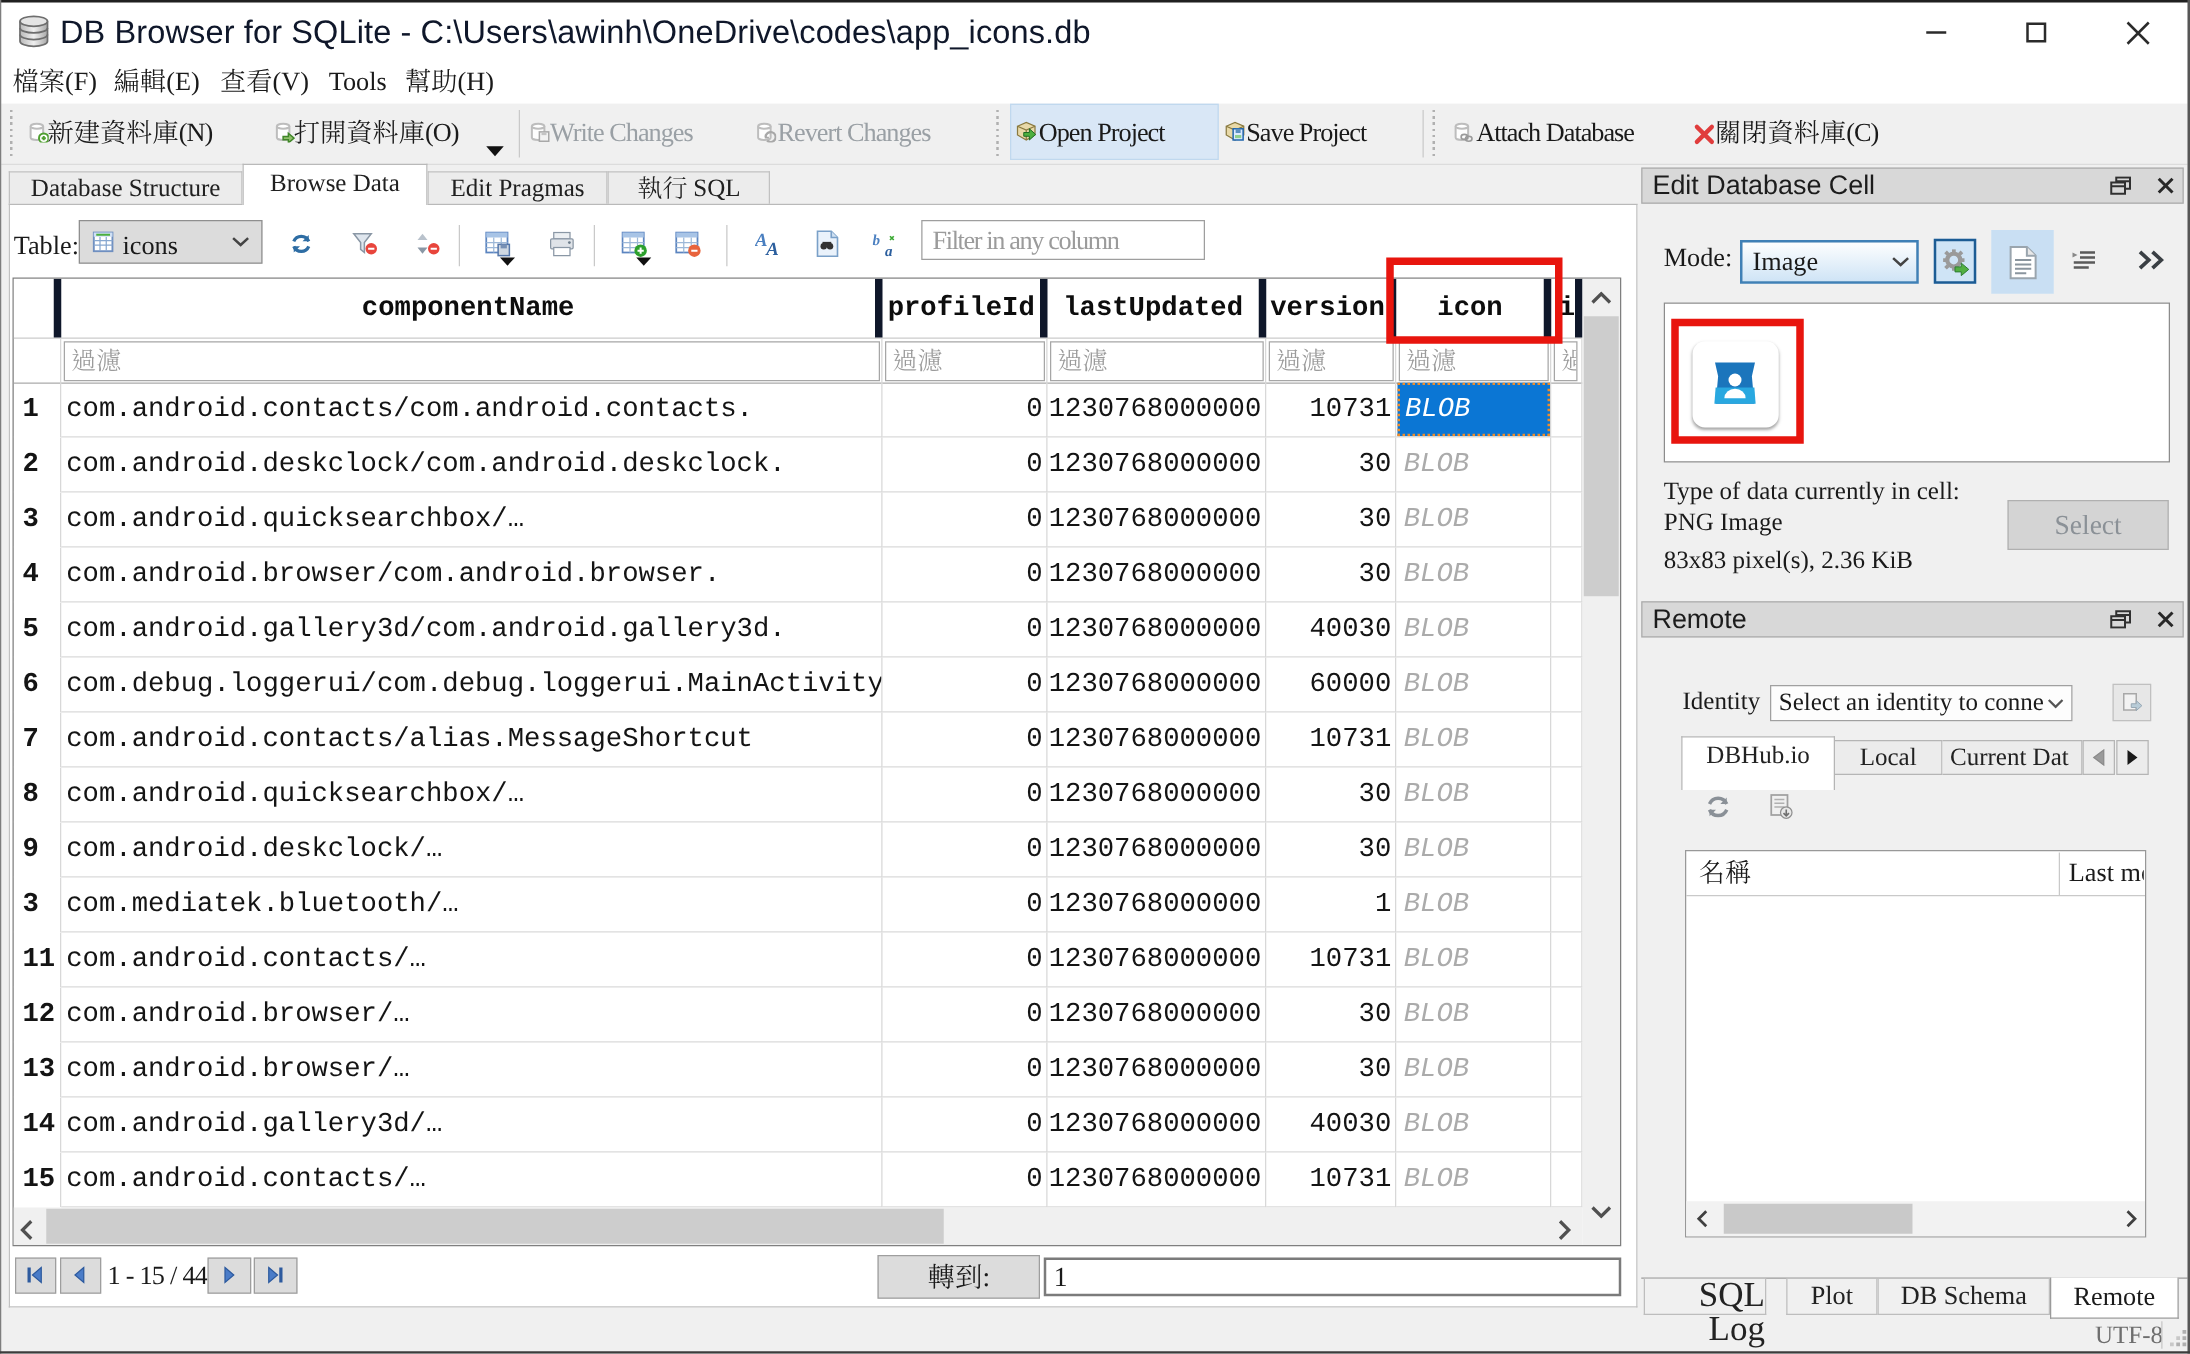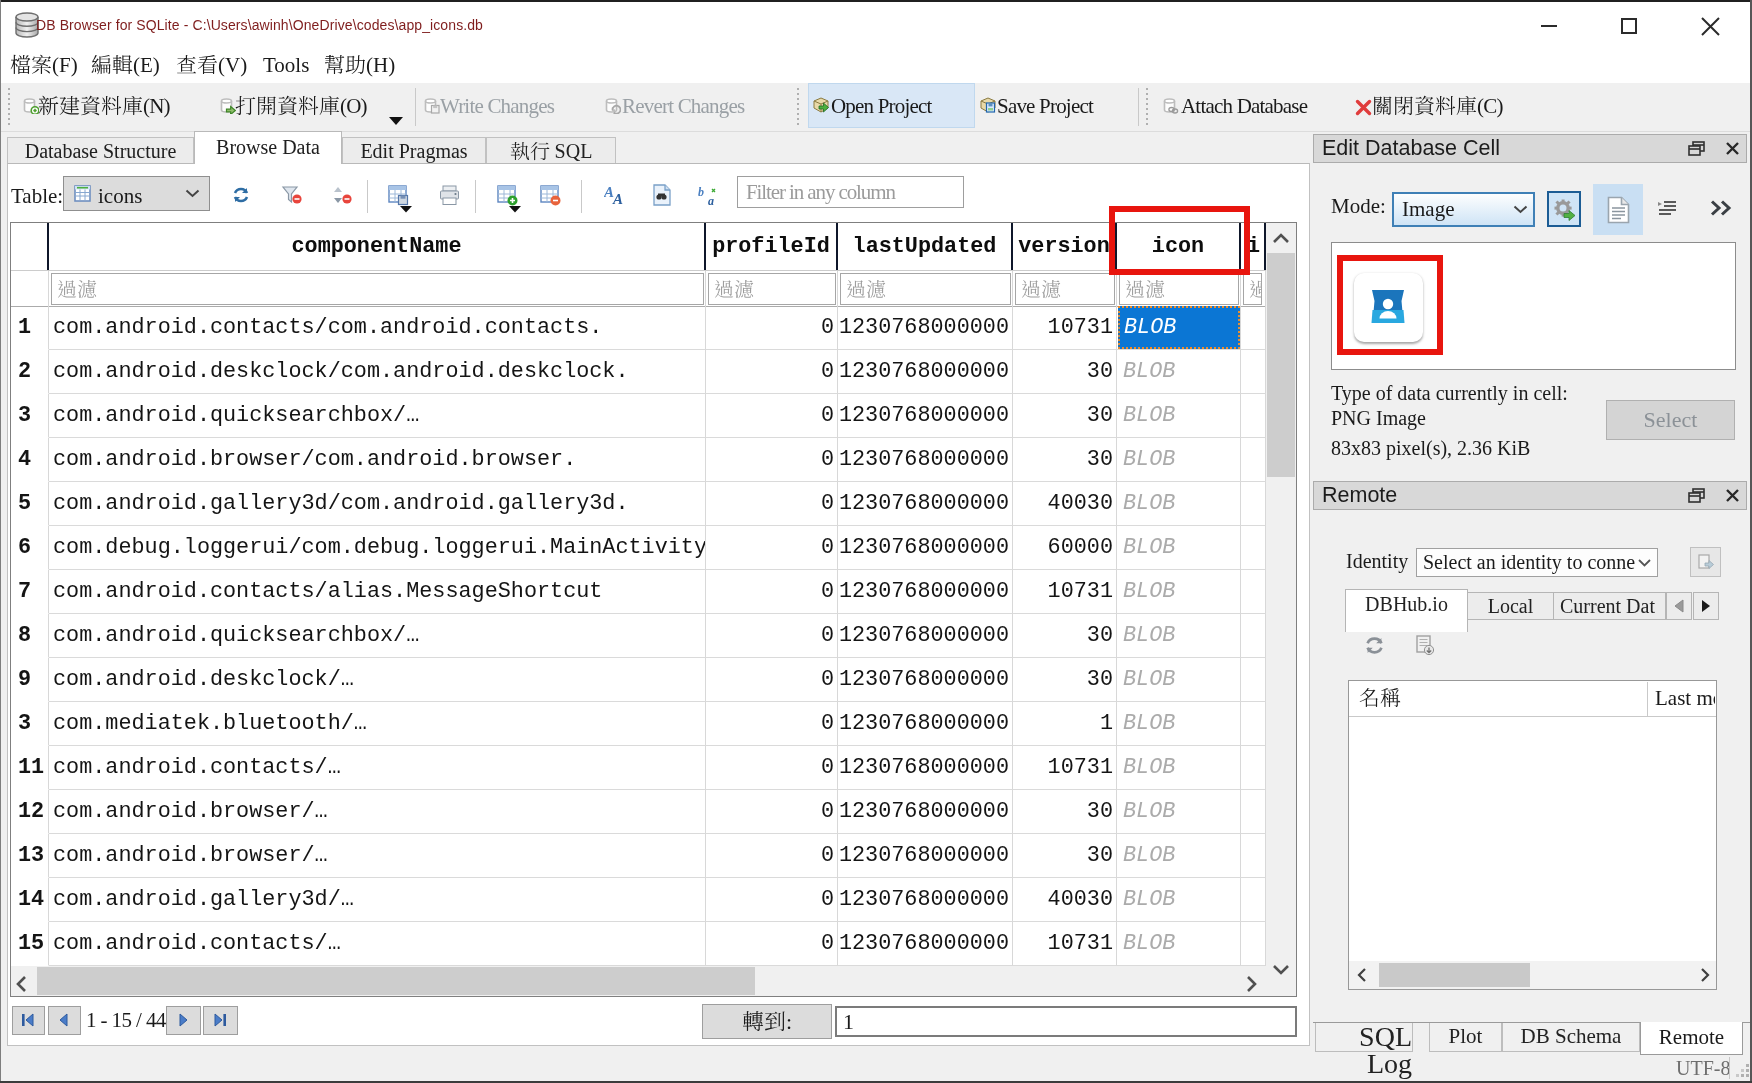--- a/index.html
+++ b/index.html
@@ -7,21 +7,21 @@
 .a{position:absolute}
 svg.k{width:1em;height:1em;display:inline-block;vertical-align:-0.13em;fill:currentColor}
 .sans{font-family:"Liberation Sans",sans-serif}
 
 #fr-t{left:0;top:0;width:1752px;height:2px;background:#202020}
 #fr-l{left:0;top:0;width:1px;height:1083px;background:#7e7e7e}
 #fr-r{right:0;top:0;width:2px;height:1083px;background:#565656}
 #fr-b{left:0;bottom:0;width:1752px;height:2px;background:#3c3c3c}
 
 #title{left:1px;top:2px;width:1749px;height:46px;background:#fff}
-#titletext{left:36px;top:2px;height:46px;line-height:46px;font-size:14px;color:#7f1d1d;letter-spacing:0.1px}
+#titletext{left:48px;top:2px;height:46px;line-height:46px;font-size:26px;color:#0f172a;letter-spacing:0.1px}
 
 #menu{left:1px;top:48px;width:1749px;height:35px;background:#fff;font-size:21px}
 .mi{top:48px;height:35px;line-height:34px;font-size:21px}
 
 #tbar{left:1px;top:83px;width:1749px;height:49px;background:#f0f0f0;border-bottom:1px solid #dcdcdc}
 .tbtxt{top:83px;height:48px;line-height:46px;font-size:21px;white-space:nowrap;letter-spacing:-0.8px}
 .dis{color:#9aa0a5}
 .tsep{top:5px;height:38px;width:1px;background:#c9c9c9}
 .tdot{top:5px;height:38px;width:2px;background-image:repeating-linear-gradient(#b0b0b0 0 2px,transparent 2px 5px)}
 #openhl{left:808px;top:0;width:167px;height:45px;background:#d9e7f6;border:1px solid #c0d8ee}
@@ -32,21 +32,21 @@
 
 #pane{left:7px;top:163px;width:1303px;height:883px;background:#fff;border:1px solid #c1c1c1;border-top:1px solid #b9b9b9}
 
 #tablesel{left:63px;top:176px;width:147px;height:35px;background:#dcdcdc;border:1px solid #8f8f8f}
 #filterbox{left:737px;top:176px;width:227px;height:32px;background:#fff;border:1px solid #9e9e9e;
  font-size:21px;color:#9b9b9b;line-height:30px;padding-left:8px;letter-spacing:-1.1px}
 .csep{top:180px;width:1px;height:33px;background:#c9c9c9}
 
 #grid{left:10px;top:222px;width:1287px;height:775px;border:1px solid #7f7f7f;background:#fff}
 .hcell{top:0;height:47px;line-height:47px;font-family:"Liberation Mono",monospace;font-weight:bold;
- font-size:21.8px;text-align:center;border-right:2px solid #0f172a;color:#0d0d0d}
+ font-size:21.8px;text-align:center;border-right:6px solid #0f172a;color:#0d0d0d}
 #hdrrow{left:0;top:0;width:1255px;height:48px;border-bottom:1px solid #cccccc;background:#fff}
 #filtrow{left:0;top:48px;width:1255px;height:36px;border-bottom:1px solid #ababab}
 .fbox{top:2px;height:32px;background:#fff;border:1px solid #a6a6a6;color:#9b9b9b;font-size:20px;
  line-height:30px;padding-left:5px;white-space:nowrap;overflow:hidden}
 .fcol{top:0;height:36px;border-right:1px solid #d8d8d8}
 .row{left:0;width:1255px;height:44px;font-family:"Liberation Mono",monospace;
  font-size:21.8px;color:#141414}
 .cell{top:0;height:44px;line-height:43px;border-right:1px solid #d8d8d8;border-bottom:1px solid #dadada;white-space:nowrap;overflow:hidden}
 .num{text-align:right;padding-right:3px}
 .blob{color:#ababab;font-style:italic}

